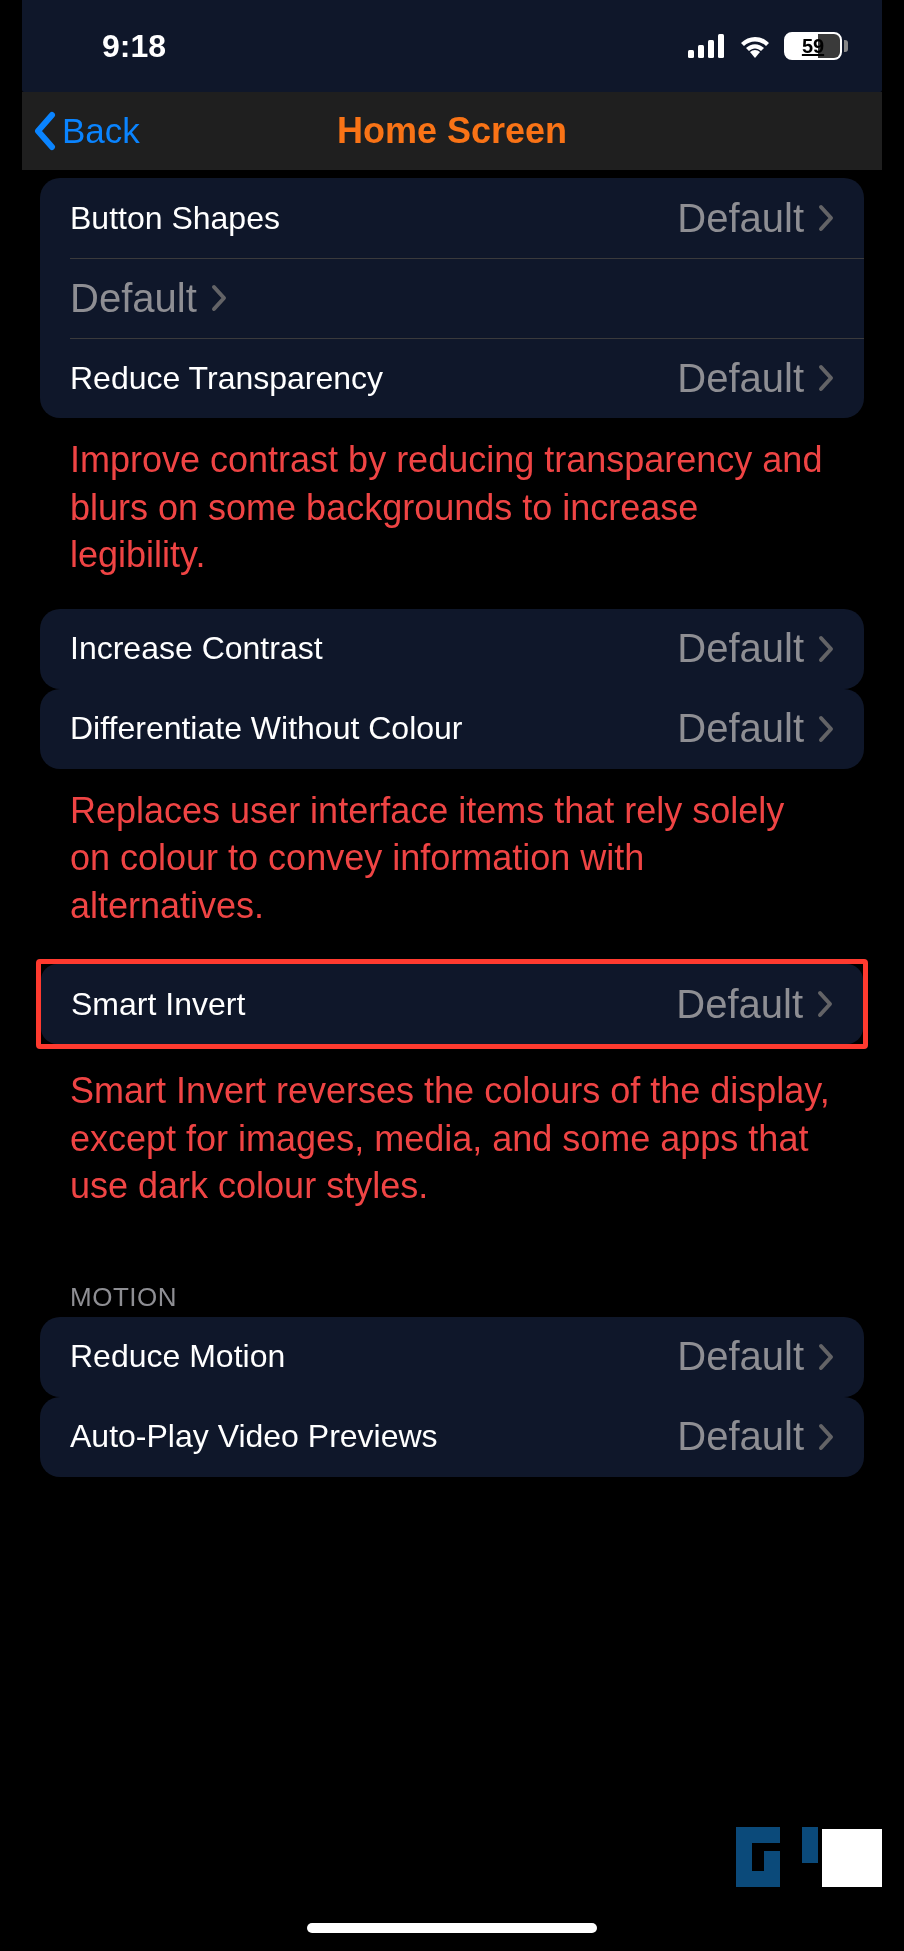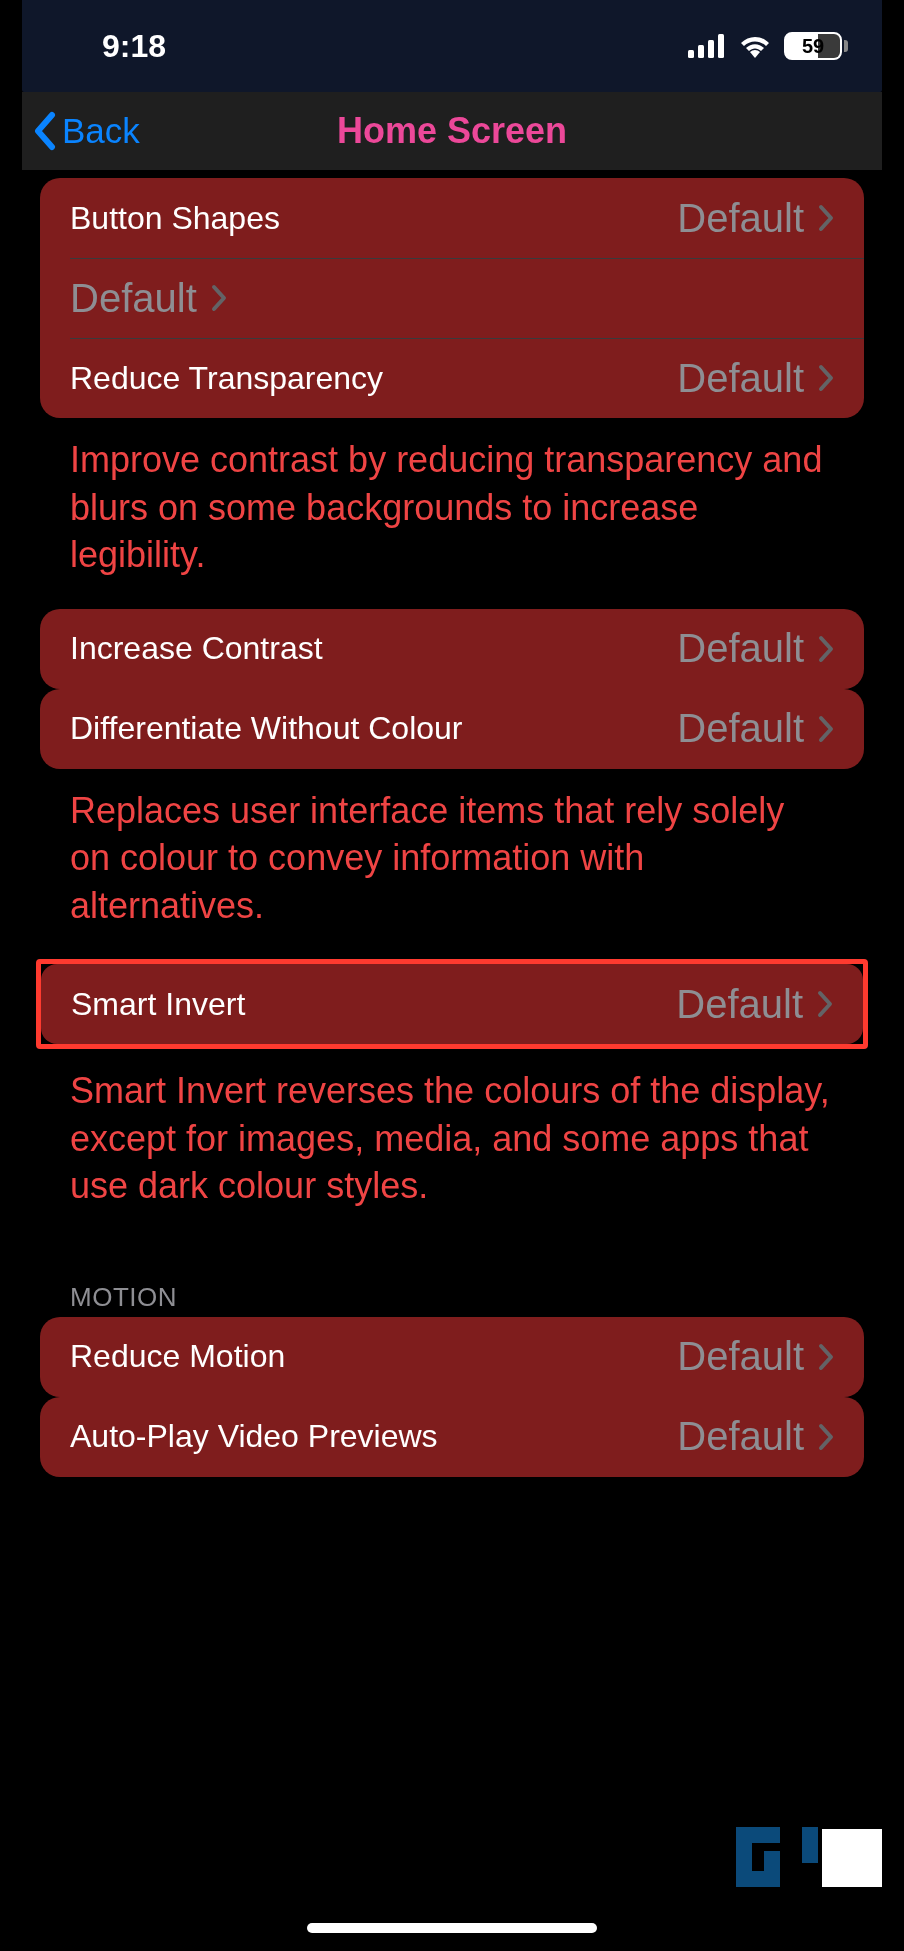--- a/index.html
+++ b/index.html
@@ -71,20 +71,21 @@
       width: 41%;
       background: #3a3a3a;
       border-radius: 0 6px 6px 0;
     }
     .battery-text {
       position: relative;
       z-index: 2;
       font-size: 20px;
       font-weight: 700;
       color: #000;
+      text-decoration: underline;
     }
     .battery-tip {
       width: 4px;
       height: 12px;
       background: #888;
       border-radius: 0 3px 3px 0;
     }
     
     .nav-bar {
       height: 78px;
@@ -106,31 +107,31 @@
       font-weight: 400;
       gap: 4px;
       padding-left: 2px;
     }
     .back-chevron svg {
       display: block;
     }
     .nav-title {
       font-size: 36px;
       font-weight: 600;
-      color: #ec4899;
+      color: #f97316;
     }
     
     .content {
       padding: 0 18px;
     }
     .spacer-top {
       height: 8px;
     }
     .group {
-      background: #7f1d1d;
+      background: #0f172a;
       border-radius: 20px;
       overflow: hidden;
     }
     .row {
       display: flex;
       align-items: center;
       justify-content: space-between;
       padding: 0 30px;
       height: 80px;
       position: relative;

